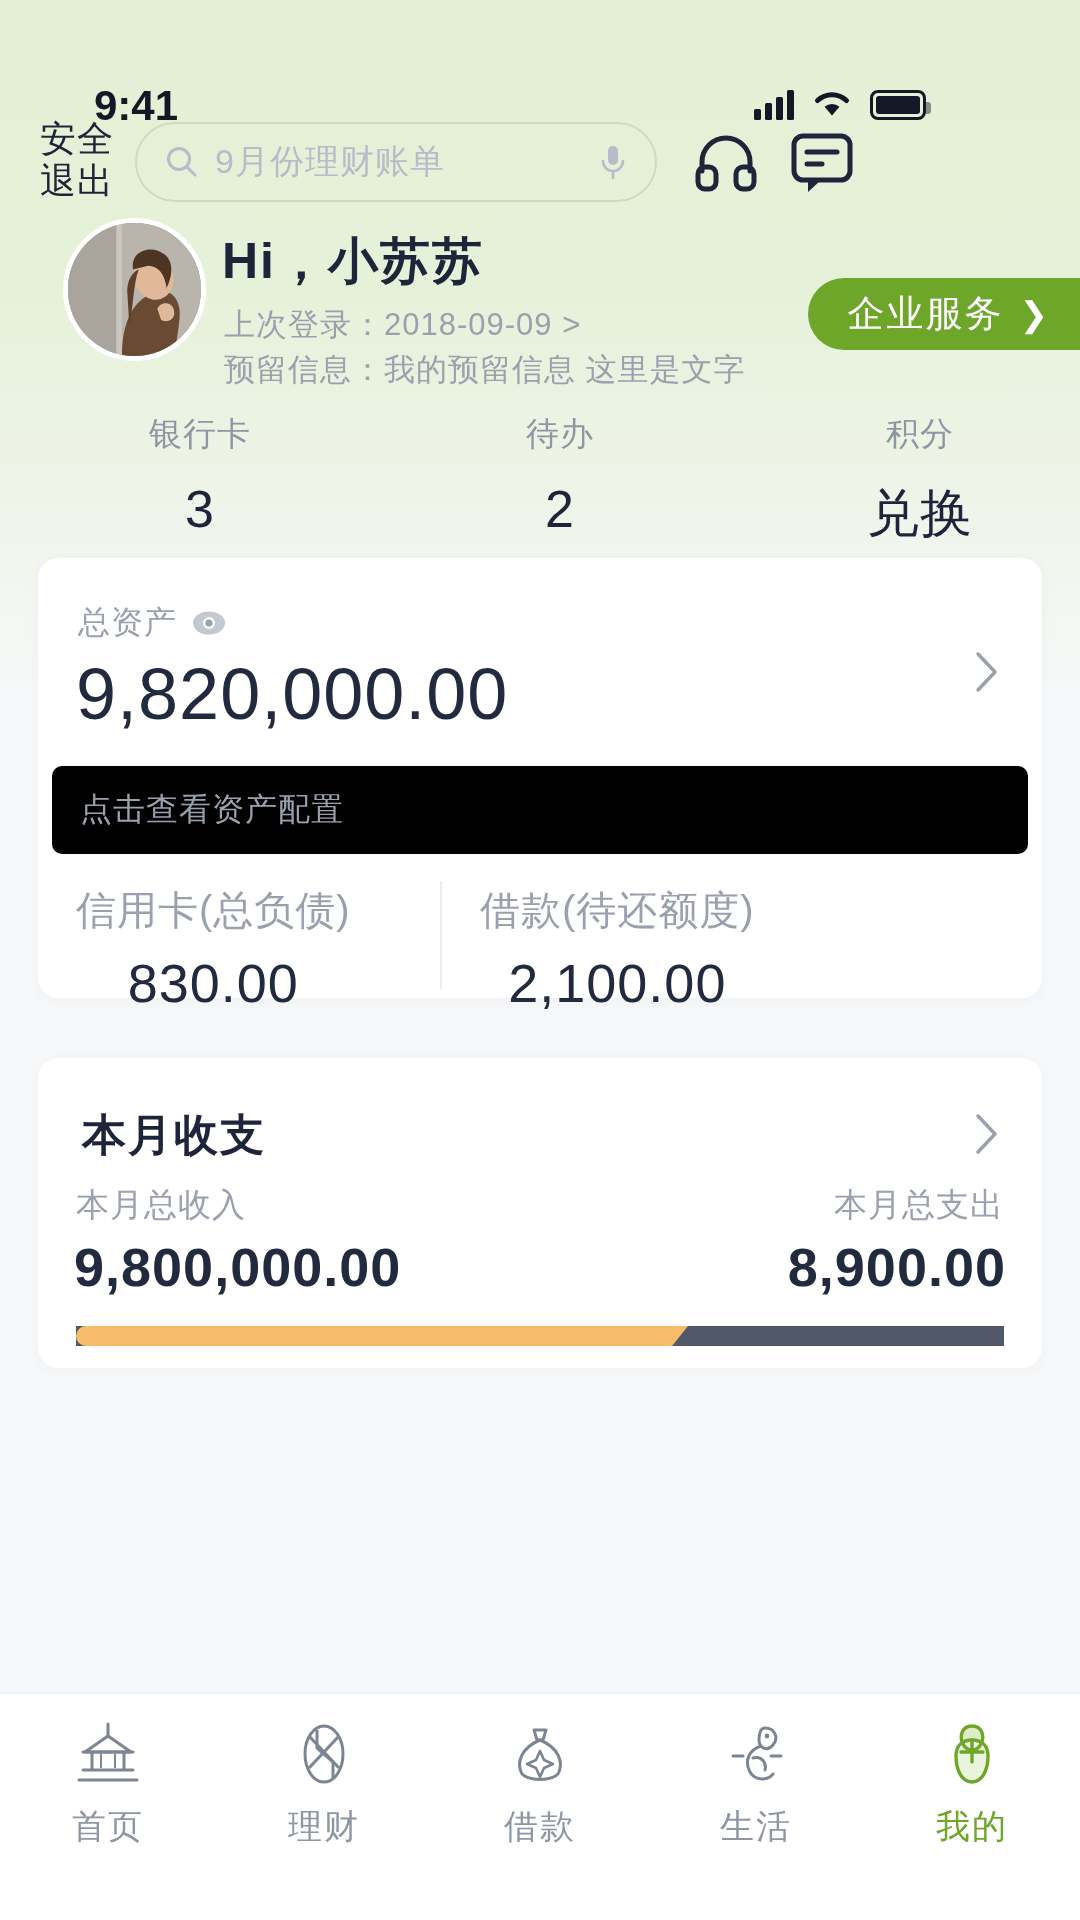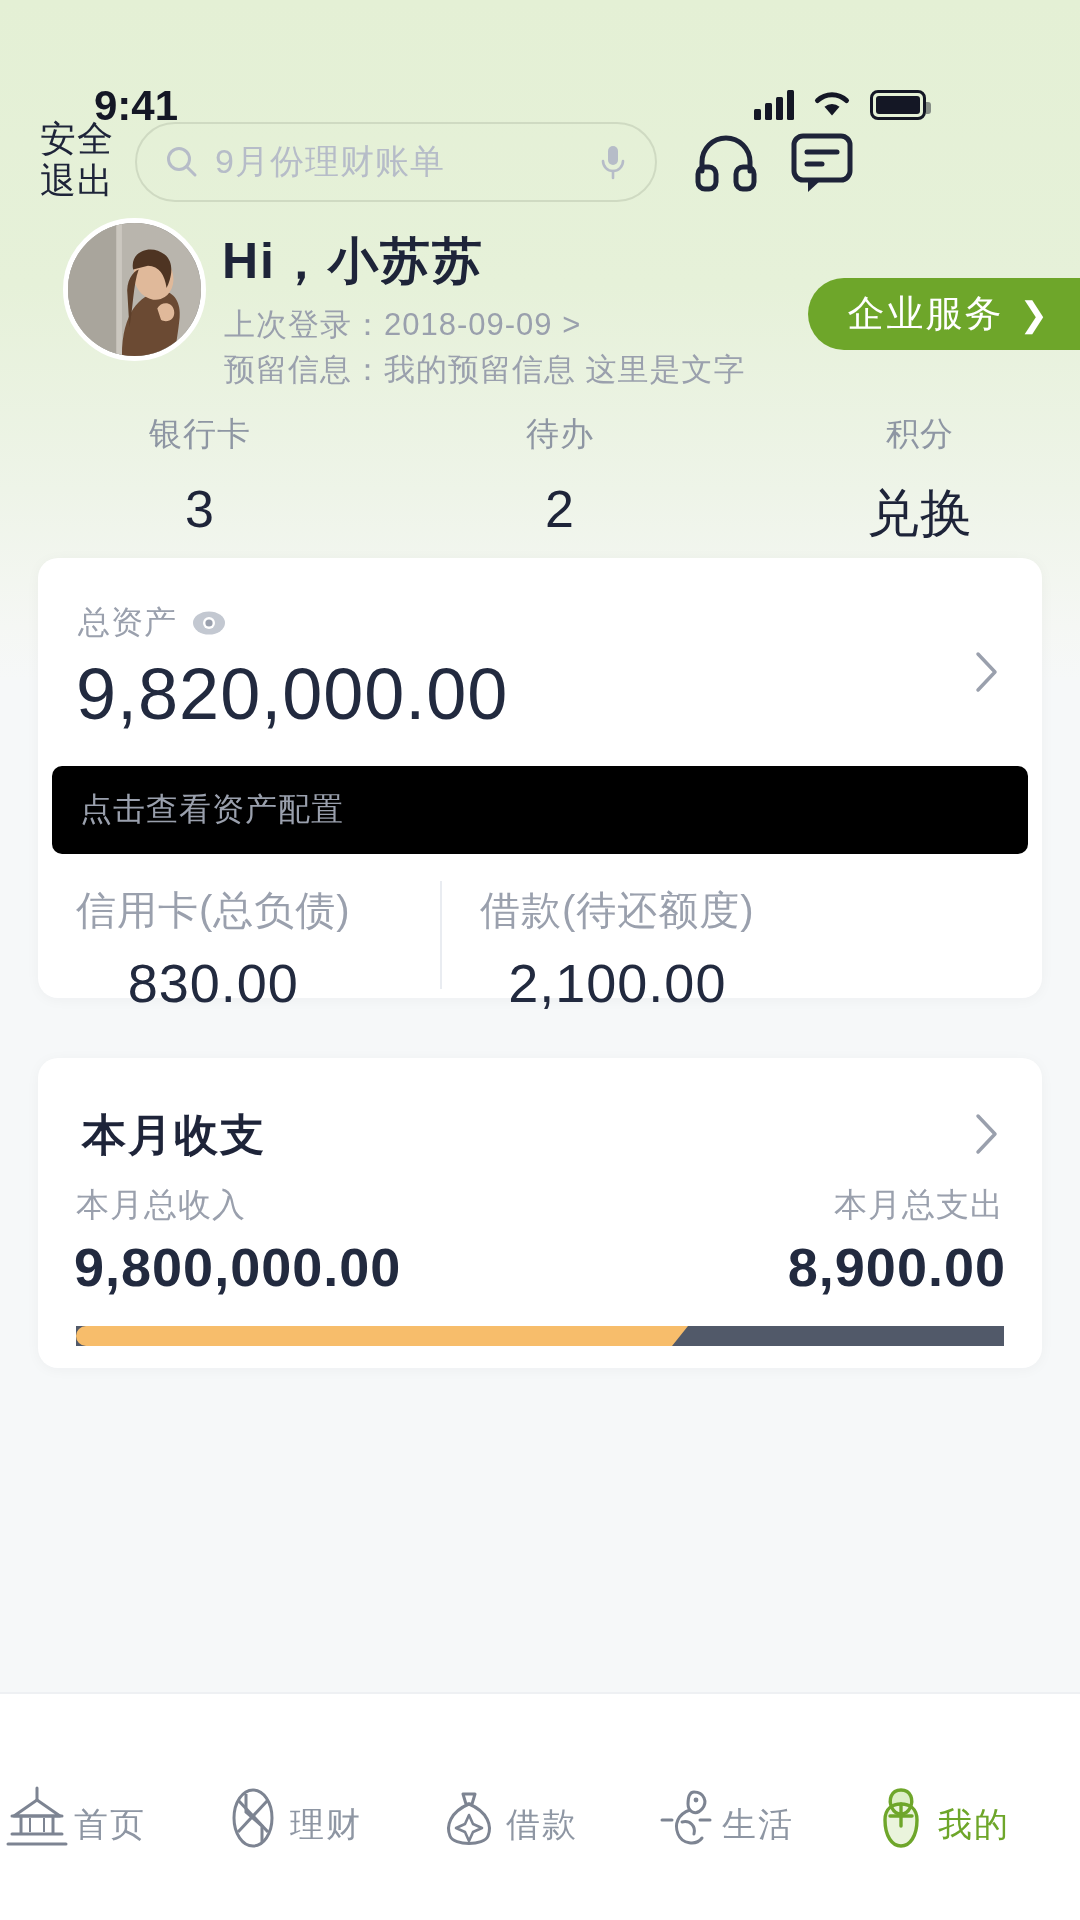--- a/index.html
+++ b/index.html
@@ -170,21 +170,21 @@
   }
   .flow-bar svg{ display:block; }
 
   
   .tabbar{
     position:absolute; left:0; bottom:0; width:1080px; height:228px;
     background:#ffffff; border-top:2px solid #eef0f3;
     display:flex;
   }
   .tab{
-    flex:1; display:flex; align-items:center;
+    flex:1; display:flex; flex-direction:column; align-items:center;
     padding-top:24px;
   }
   .tab-ico{ width:74px; height:74px; }
   .tab-label{
     margin-top:12px; font-size:34px; color:#8e96a3; letter-spacing:2px;
   }
   .tab.active .tab-label{ color:#6ea62a; }
 </style>
 </head>
 <body>

